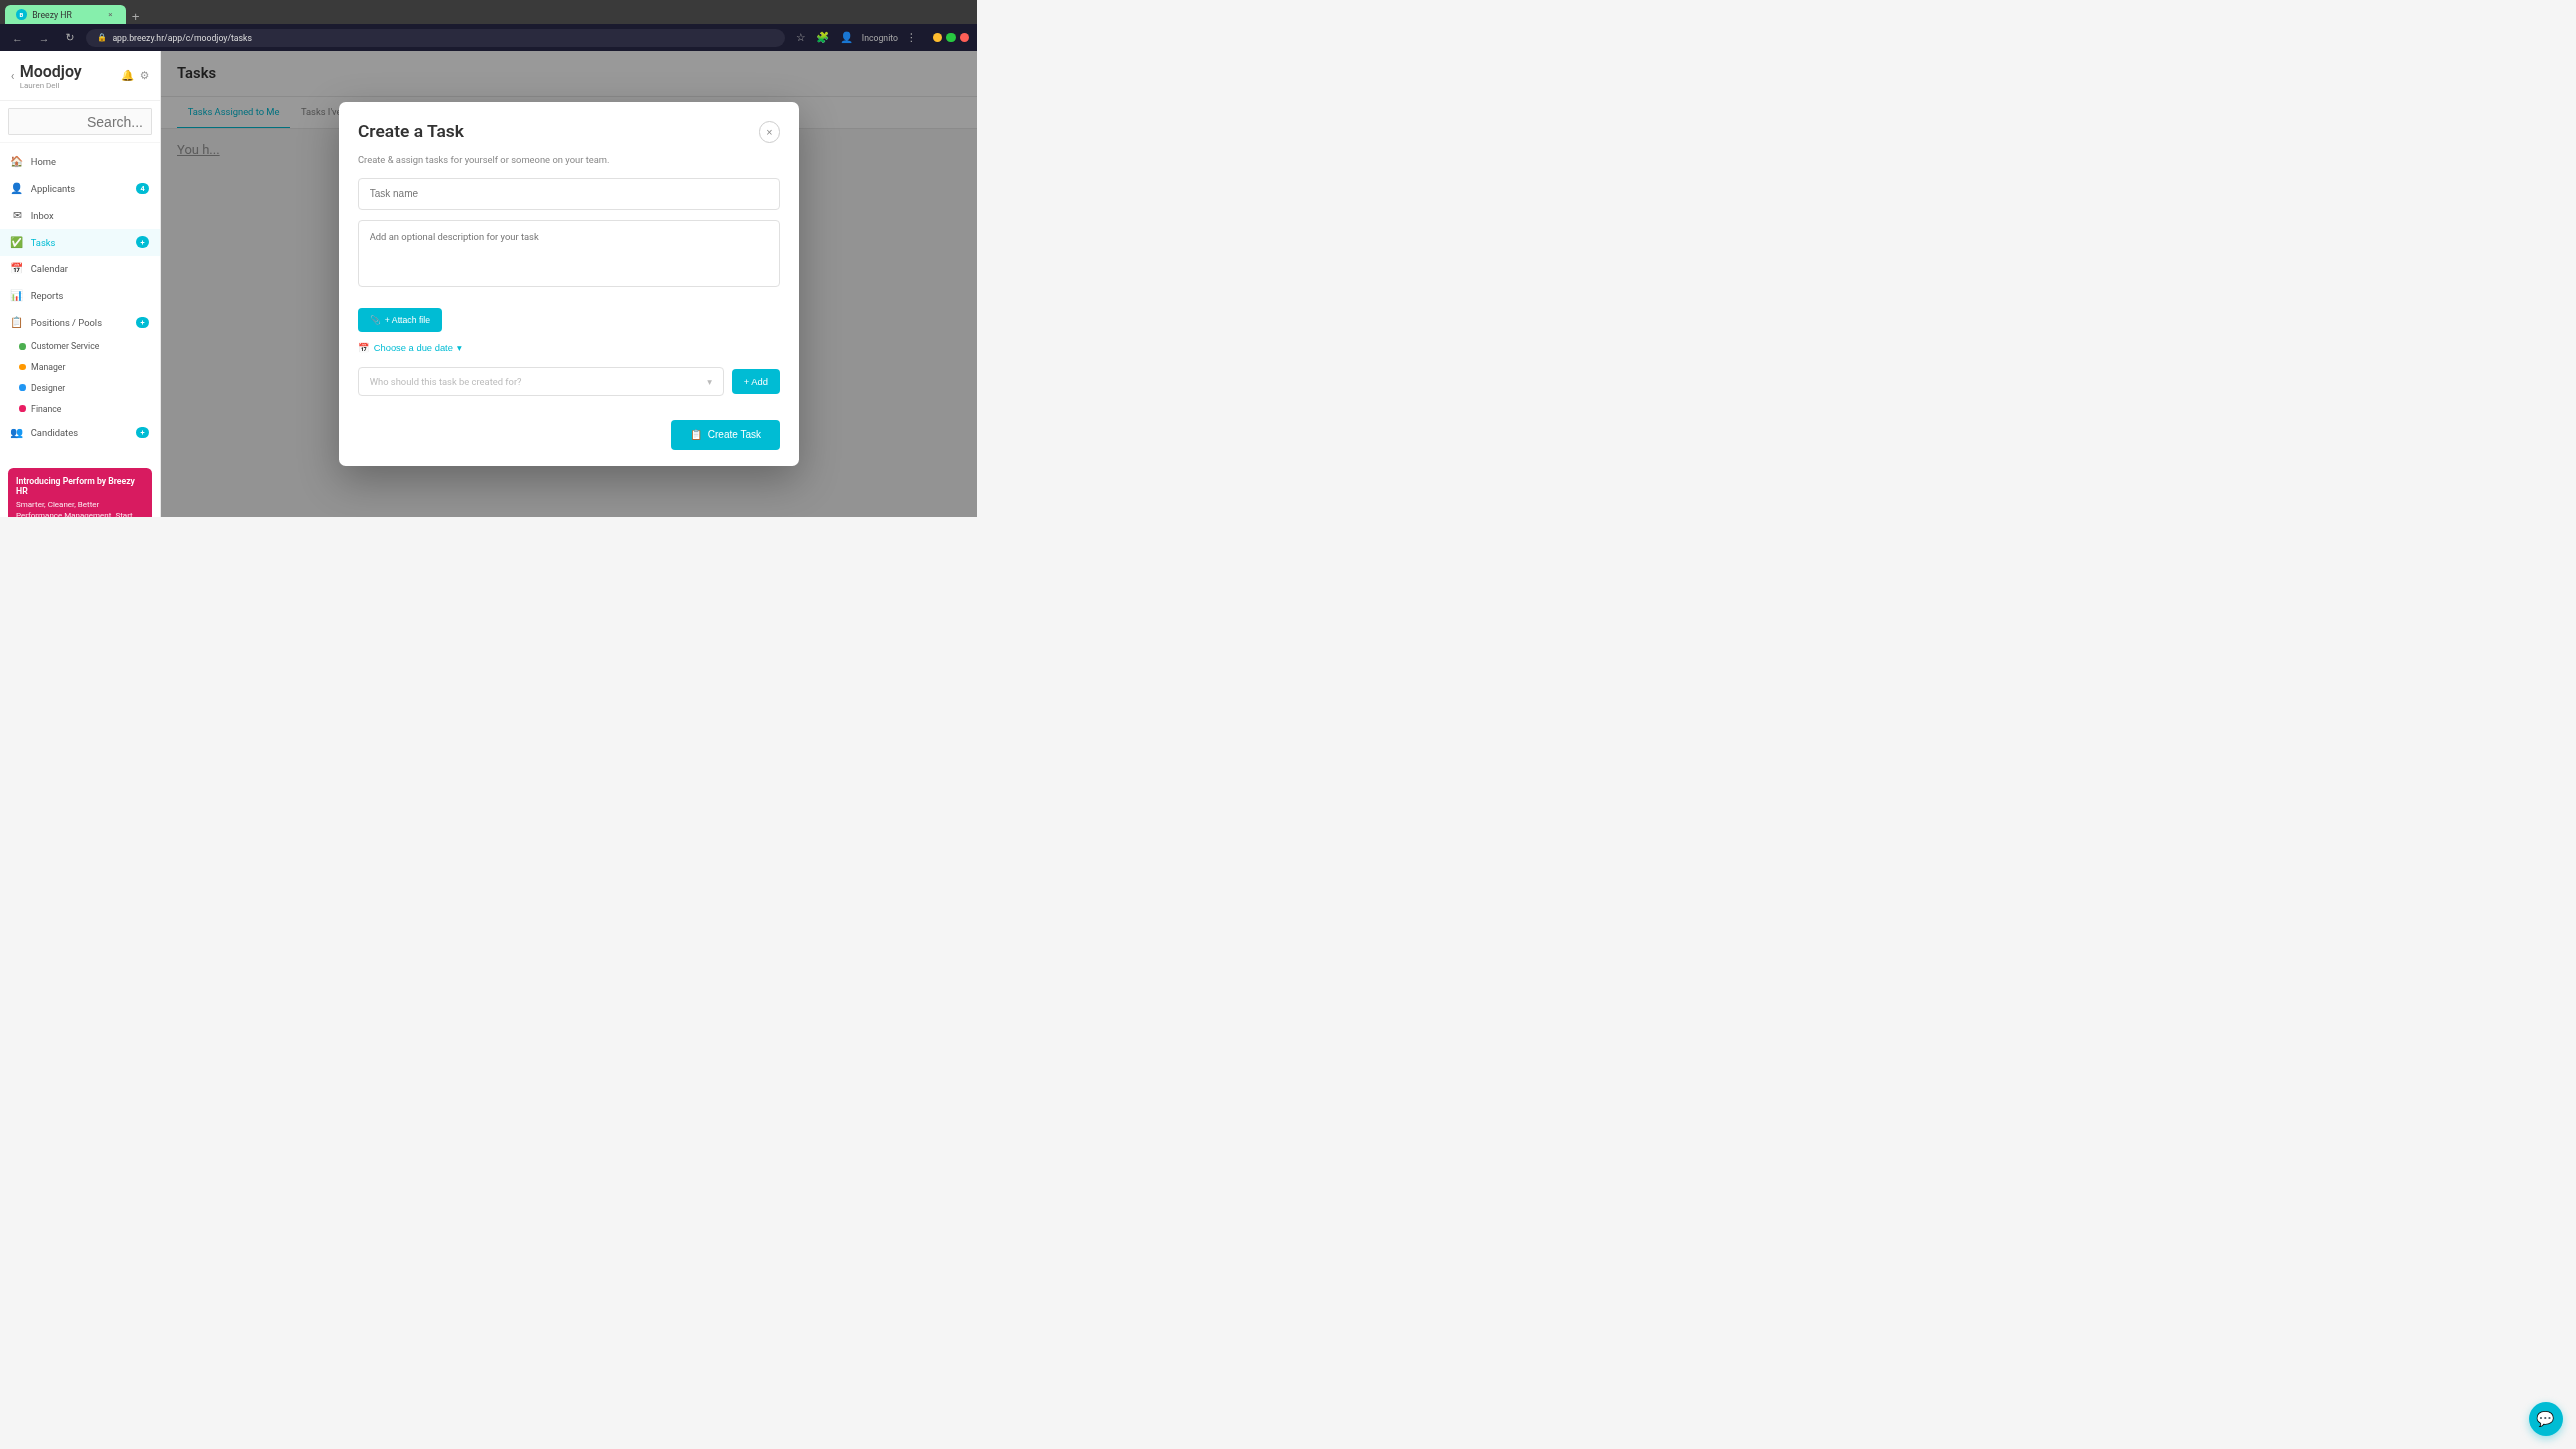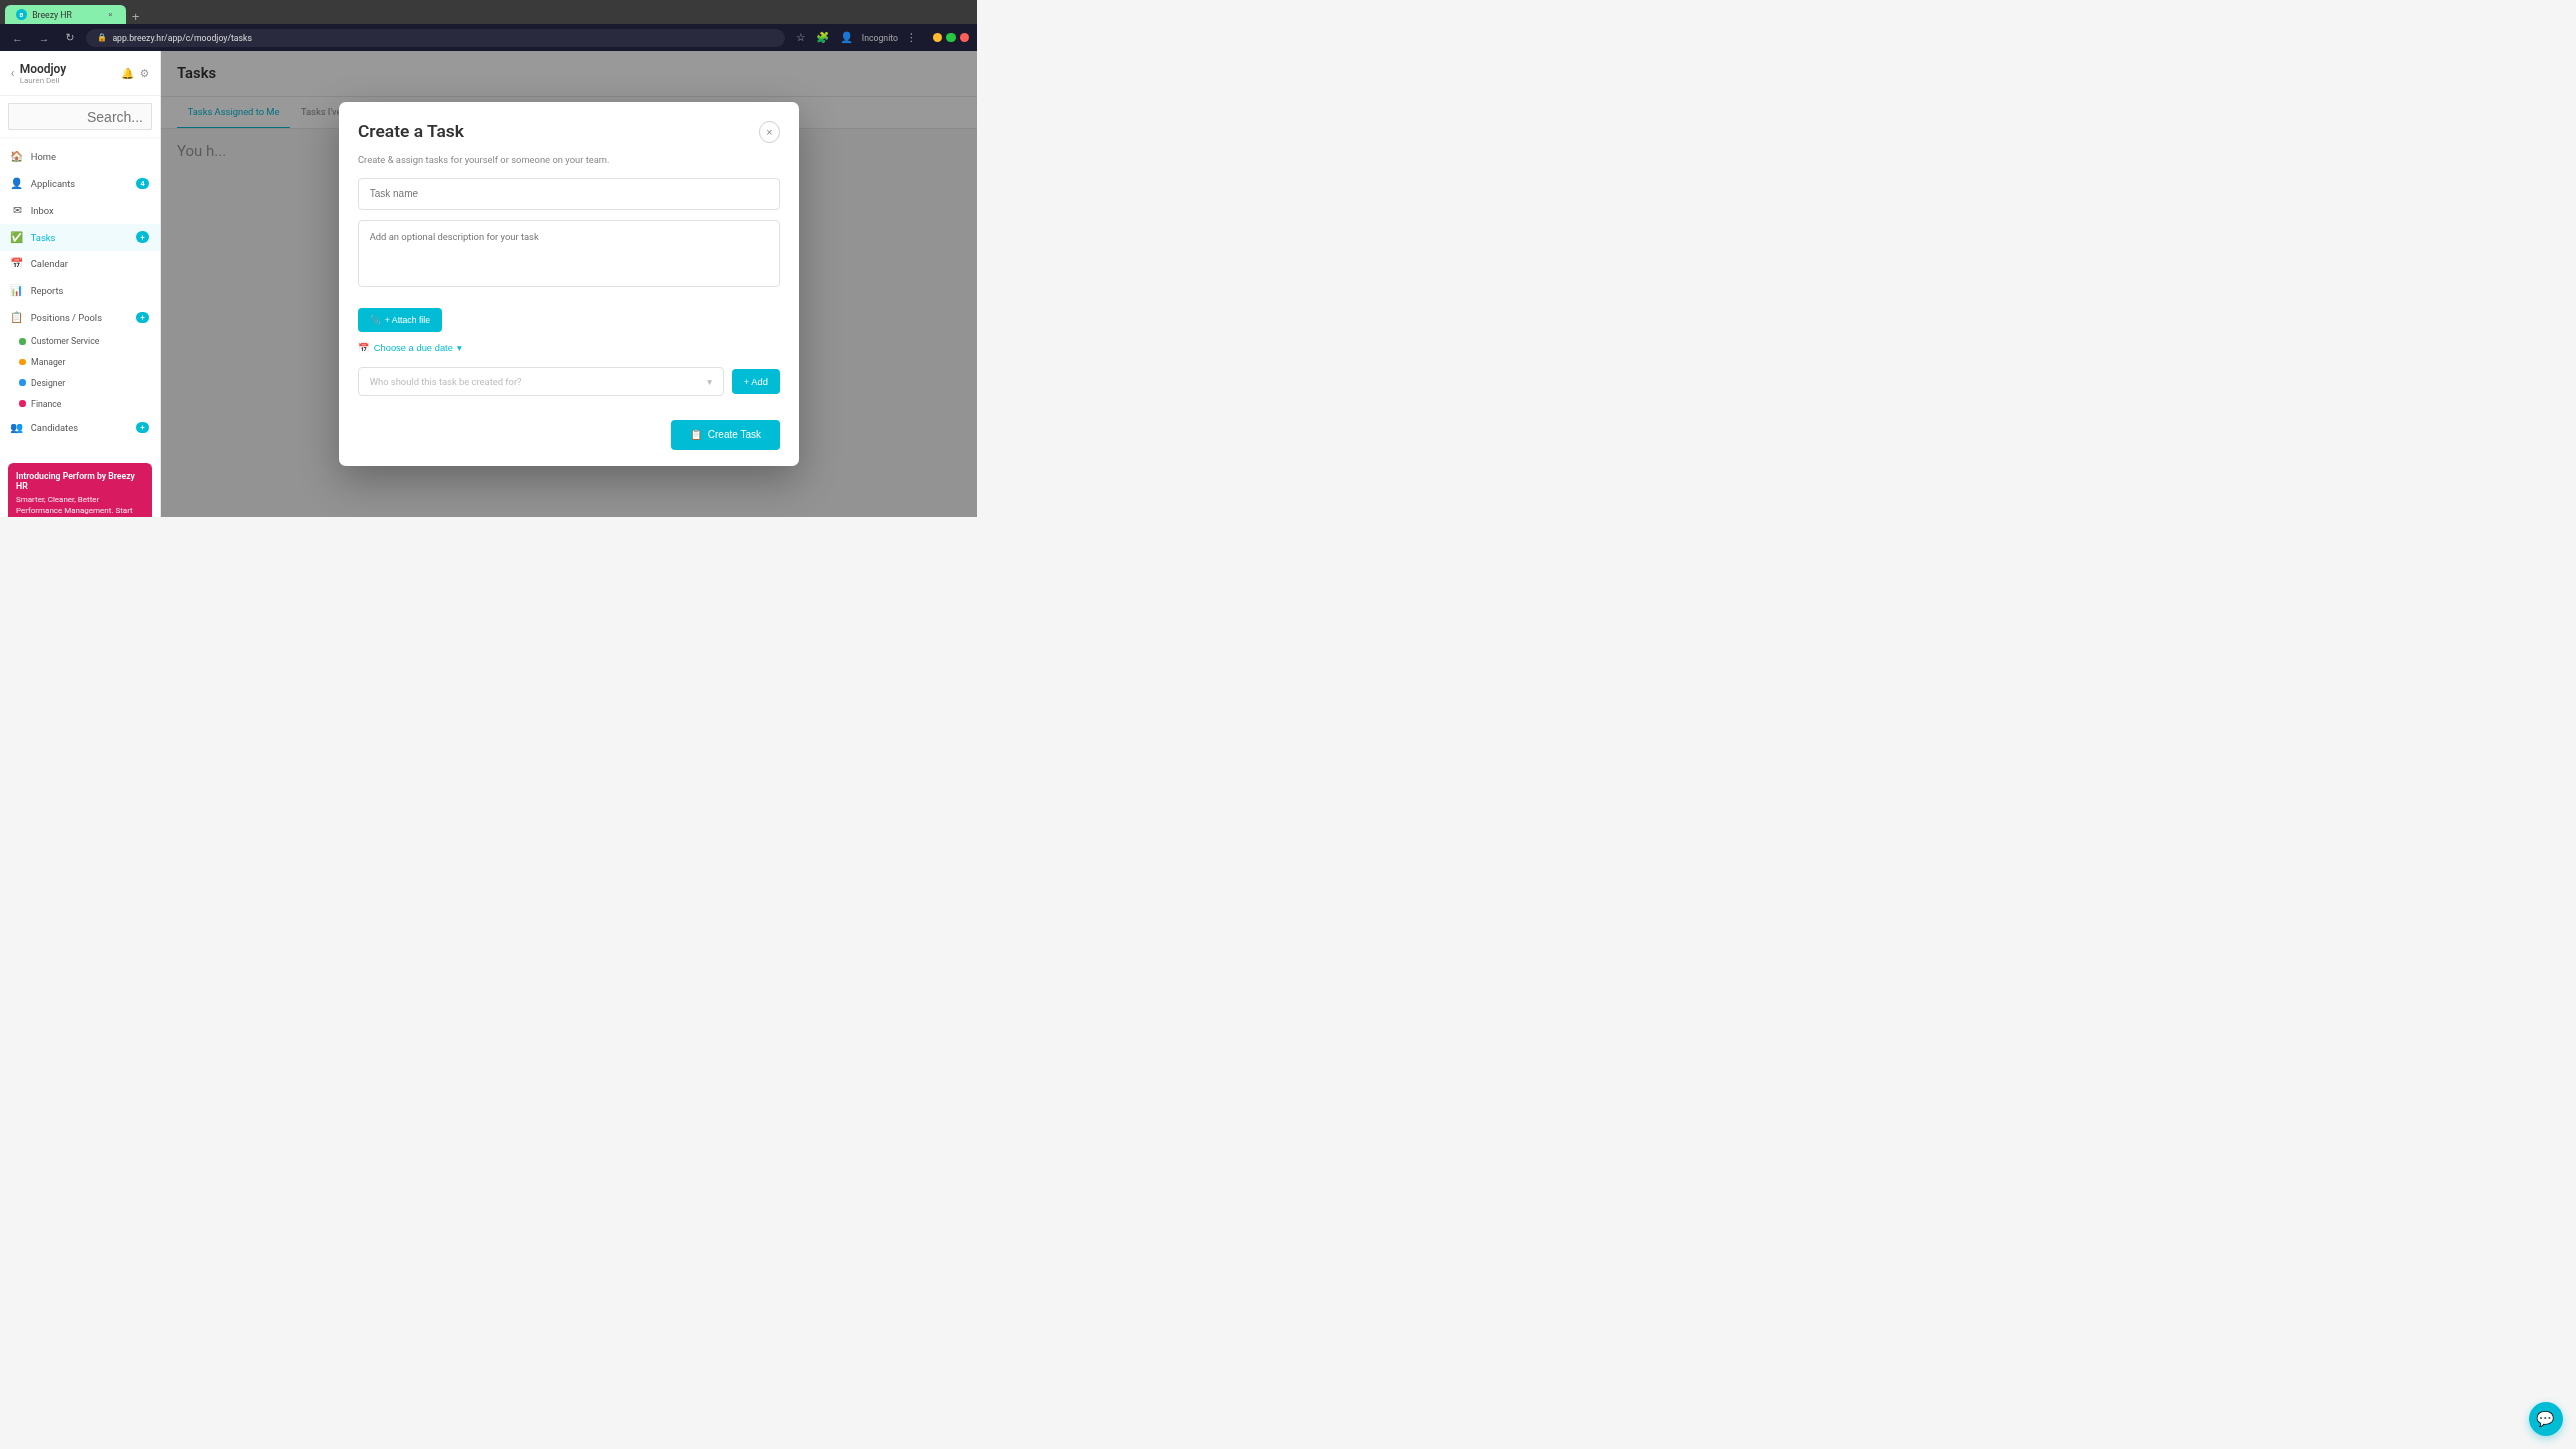--- a/index.html
+++ b/index.html
@@ -21,21 +21,21 @@
     .browser-action-btn { background: none; border: none; color: #aaa; font-size: 10.7px; cursor: pointer; padding: 2.7px; }
 
     
     .app-layout { display: flex; height: calc(547px - 81px); }
 
     
     .sidebar { width: 161px; background: white; border-right: 0.7px solid #e8e8e8; display: flex; flex-direction: column; overflow-y: auto; flex-shrink: 0; }
     .sidebar-header { padding: 10.7px; border-bottom: 0.7px solid #f0f0f0; display: flex; align-items: center; gap: 5.4px; }
     .sidebar-back { color: #888; font-size: 12px; cursor: pointer; }
     .sidebar-brand { flex: 1; }
-    .sidebar-company { font-size: 12px; font-weight: 600; color: #333; }
+    .sidebar-company { font-size: 16px; font-weight: 600; color: #333; }
     .sidebar-user { font-size: 8px; color: #999; }
     .sidebar-header-icons { display: flex; gap: 5.4px; }
     .sidebar-icon-btn { background: none; border: none; color: #999; font-size: 10.7px; cursor: pointer; }
     .sidebar-search { padding: 6.7px 8px; border-bottom: 0.7px solid #f5f5f5; }
     .search-input { width: 100%; border: 0.7px solid #e0e0e0; border-radius: 1px; padding: 4.7px 8px; font-size: 14px; color: #999; background: #fafafa; outline: none; text-align: right; }
     .sidebar-nav { flex: 1; padding: 5.4px 0; }
     .nav-item { display: flex; align-items: center; gap: 6.7px; padding: 6.7px 10.7px; cursor: pointer; color: #555; font-size: 9.4px; position: relative; }
     .nav-item.active { color: #00bcd4; background: #f0fbfd; }
     .nav-icon { width: 13.4px; height: 13.4px; display: flex; align-items: center; justify-content: center; font-size: 10.7px; flex-shrink: 0; }
     .nav-label { flex: 1; }
@@ -52,21 +52,21 @@
     .promo-text { line-height: 1.4; color: rgba(255,255,255,0.9); }
 
     
     .main-content { flex: 1; background: #f5f5f5; position: relative; overflow: hidden; }
     .page-header { background: white; padding: 13.4px 16px; border-bottom: 0.7px solid #e8e8e8; display: flex; align-items: center; gap: 10.7px; }
     .page-title { font-size: 14.8px; font-weight: 600; color: #333; }
     .page-tabs { padding: 0 16px; background: white; border-bottom: 0.7px solid #e8e8e8; display: flex; gap: 0; }
     .page-tab { padding: 9.4px 10.7px; font-size: 9.4px; color: #888; cursor: pointer; border-bottom: 1.3px solid transparent; }
     .page-tab.active { color: #00bcd4; border-bottom-color: #00bcd4; }
     .page-body { padding: 13.4px 16px; }
-    .empty-msg { color: #999; font-size: 15px; }
+    .empty-msg { color: #999; font-size: 13px; text-decoration: underline; }
 
     
     .modal-overlay { position: absolute; top: 0; left: 0; right: 0; bottom: 0; background: rgba(0,0,0,0.4); display: flex; align-items: center; justify-content: center; z-index: 100; }
     .modal { background: white; border-radius: 6.7px; width: 460px; max-height: 389px; box-shadow: 0 13.4px 40px rgba(0,0,0,0.3); display: flex; flex-direction: column; }
     .modal-header { padding: 19px 19px 10.7px; display: flex; align-items: flex-start; justify-content: space-between; }
     .modal-title { font-size: 17.4px; font-weight: 600; color: #333; }
     .modal-close { width: 21.5px; height: 21.5px; border-radius: 50%; border: 1.3px solid #ccc; background: none; cursor: pointer; display: flex; align-items: center; justify-content: center; color: #888; font-size: 10.7px; }
     .modal-subtitle { padding: 0 19px 13.4px; font-size: 9.4px; color: #888; }
     .modal-body { padding: 0 19px; flex: 1; }
     .task-name-input { width: 100%; border: 0.7px solid #e0e0e0; border-radius: 4px; padding: 9.4px 10.7px; font-size: 10px; color: #999; outline: none; margin-bottom: 10.7px; }

